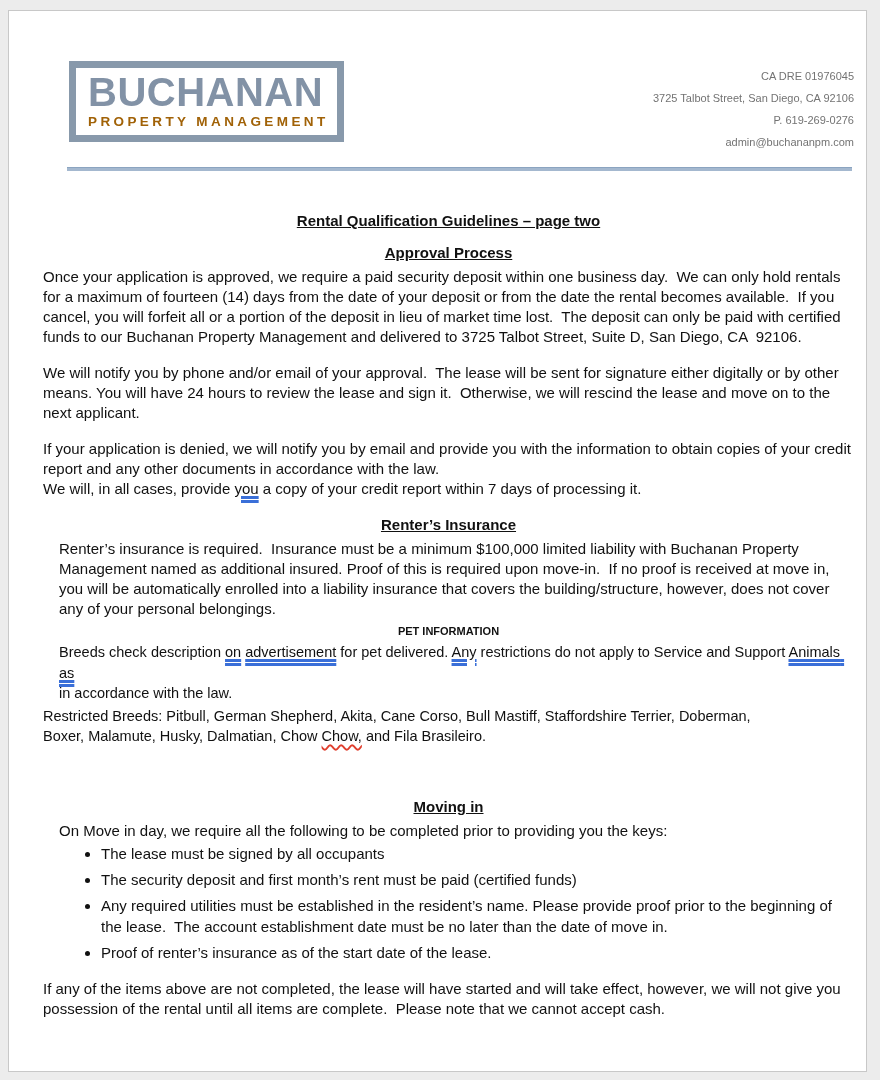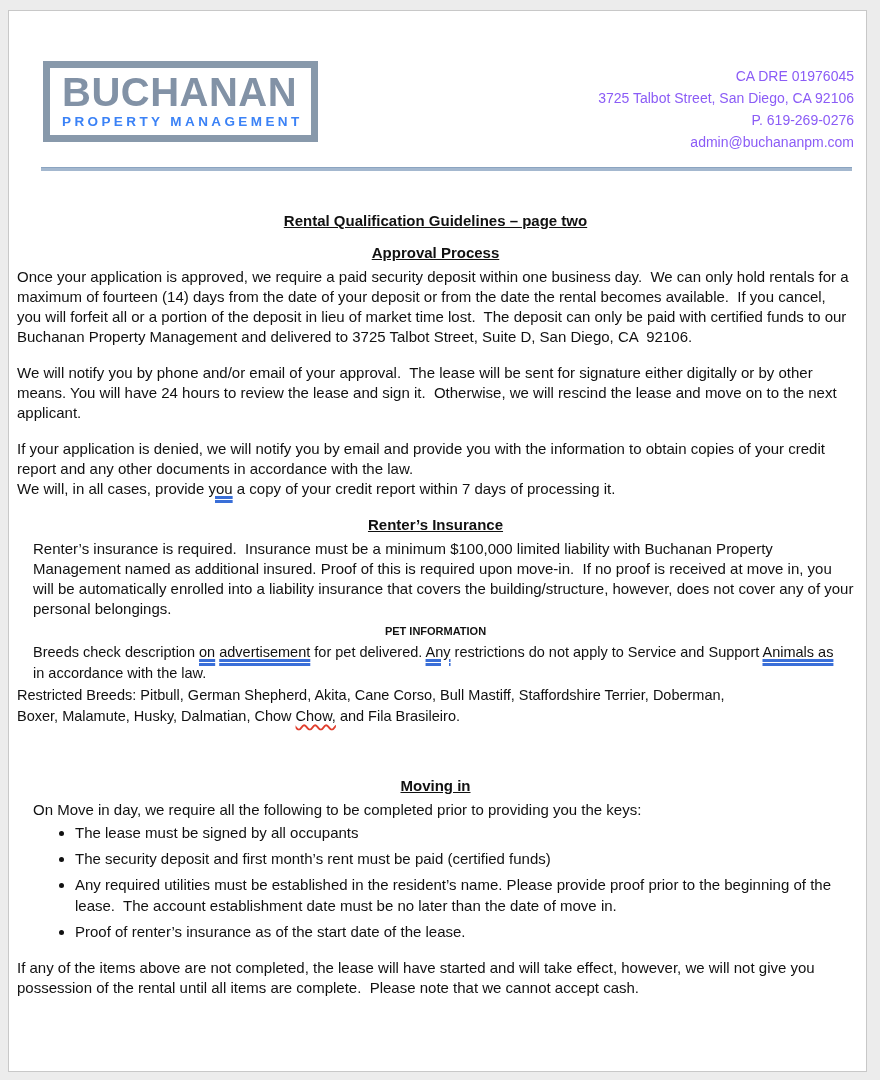--- a/index.html
+++ b/index.html
@@ -9,21 +9,21 @@
     font-family: "Liberation Sans", sans-serif;
     color: #111;
     overflow: hidden;
   }
   .page {
     box-sizing: border-box;
     width: 859px; height: 1062px;
     margin: 10px 13px 8px 8px;
     background: #ffffff;
     border: 1px solid #c8c8c8;
-    padding: 50px 12px 0 8px;
+    padding: 50px 12px 0 34px;
     overflow: hidden;
   }
   
   .header {
     display: flex;
     justify-content: space-between;
     align-items: flex-start;
     padding-left: 26px;
   }
   .logo-box {
@@ -36,29 +36,29 @@
     font-weight: 700;
     font-size: 40px;
     letter-spacing: 0.5px;
     color: #8292a6;
     white-space: nowrap;
   }
   .logo-tagline {
     font-weight: 700;
     font-size: 13.5px;
     letter-spacing: 3.4px;
-    color: #3b82f6;
+    color: #a16207;
     margin-top: 3px;
     white-space: nowrap;
   }
   .contact {
     text-align: right;
-    font-size: 14px;
+    font-size: 11px;
     line-height: 22px;
-    color: #8b5cf6;
+    color: #737373;
     padding-top: 4px;
   }
   .rule {
     height: 3px;
     background: #a4b8cf;
     border-top: 1px solid #8ba4c0;
     margin: 14px 2px 0 24px;
   }
   
   .content { margin-top: 40px; font-size: 15px; line-height: 20px; }

